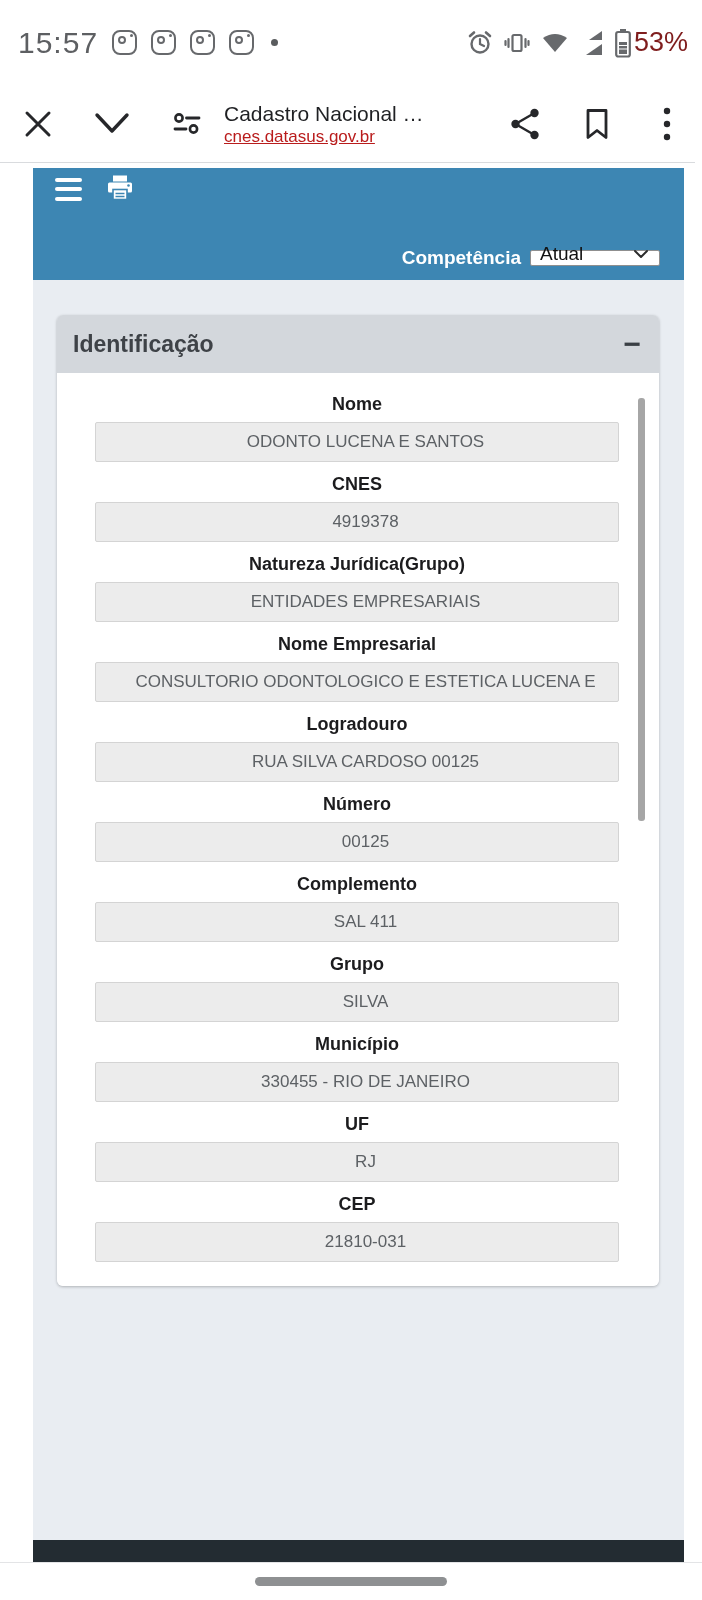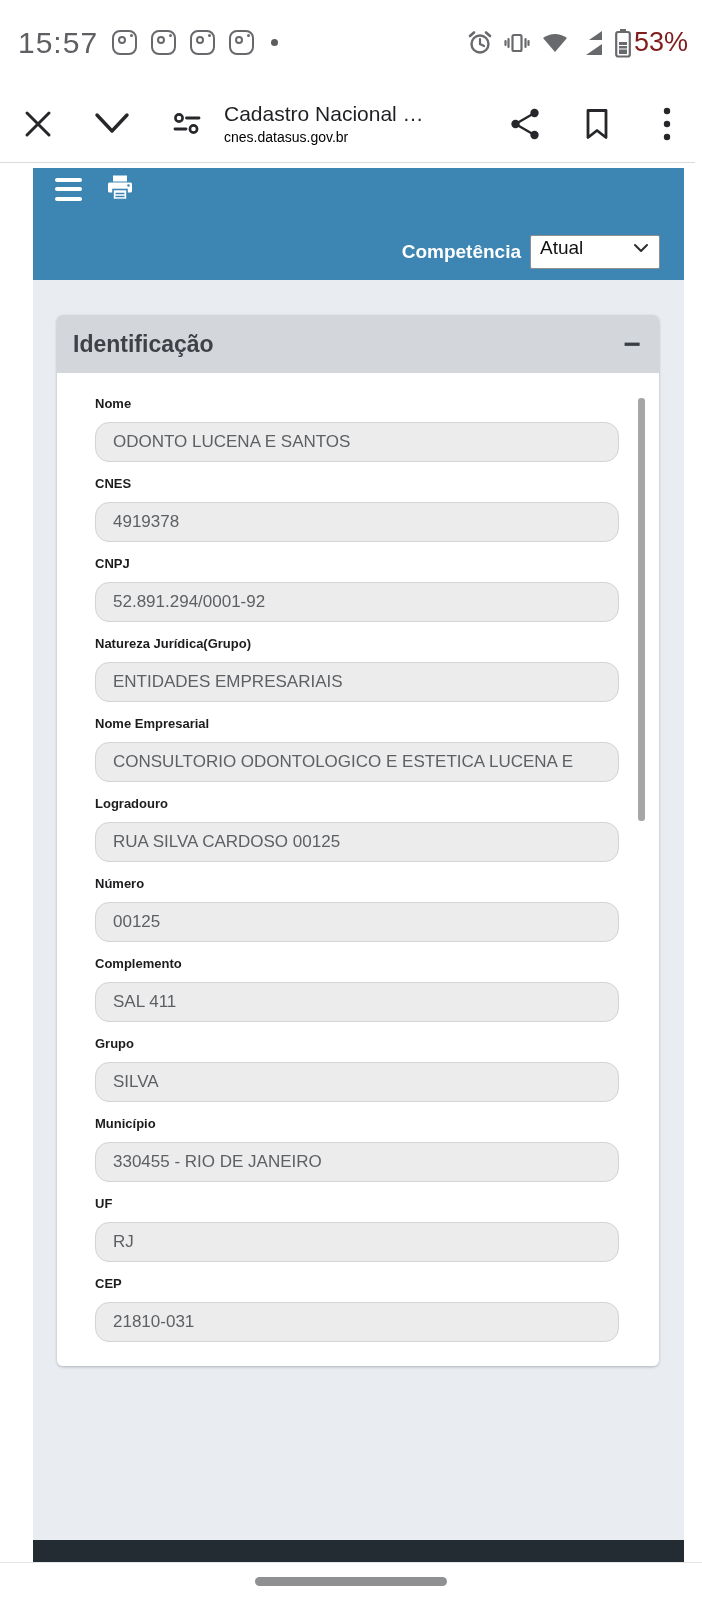--- a/index.html
+++ b/index.html
@@ -25,56 +25,56 @@
   
   .browser-bar { position:absolute; top:85px; left:0; width:695px; height:78px;
                  background:#ffffff; display:flex; align-items:center;
                  border-bottom:1px solid #d9dbde; }
   .bb-btn { display:flex; align-items:center; justify-content:center; }
   .bb-close { width:40px; height:44px; margin-left:18px; }
   .bb-chevron { width:44px; height:44px; margin-left:32px; }
   .bb-tune { width:34px; height:44px; margin-left:36px; }
   .bb-titlebox { margin-left:20px; flex:1; overflow:hidden; }
   .bb-title { font-size:21px; color:#1f2023; line-height:27px; white-space:nowrap; }
-  .bb-url { font-size:14px; color:#000000; line-height:20px; }
+  .bb-url { font-size:17px; color:#b91c1c; line-height:20px;text-decoration:underline; }
   .bb-share { width:40px; height:44px; margin-right:32px; }
   .bb-bookmark { width:40px; height:44px; margin-right:30px; }
   .bb-menu { width:40px; height:44px; margin-right:8px; }
 
   
   .webview { position:absolute; top:164px; left:8px; width:702px; height:1398px; background:#ffffff; }
   .container { position:absolute; top:4px; left:25px; width:651px; height:1394px; }
 
   .site-header { position:relative; height:112px; background:#3d86b3; }
   .sh-icons { display:flex; align-items:center; padding:6px 0 0 22px; }
   .hamburger { width:27px; height:23px; display:flex; flex-direction:column;
                justify-content:space-between; margin-right:23px; }
   .hamburger .bar { height:4px; background:#ffffff; border-radius:2px; }
   .competencia-row { position:absolute; right:24px; bottom:11px; display:flex; align-items:center; }
   .competencia-label { color:#ffffff; font-weight:bold; font-size:19px; margin-right:9px; }
-  .competencia-select { width:130px; height:34px; background:#ffffff; border:1px solid #8f8f8f;
+  .competencia-select { width:130px; height:16px; background:#ffffff; border:1px solid #8f8f8f;
                         border-radius:2px; display:flex; align-items:center;
                         justify-content:space-between; padding:0 10px 8px 9px; }
   .competencia-select .val { font-size:19px; color:#121212; }
 
   .content { position:relative; height:1260px; background:#e9edf2; padding-top:35px; }
 
   .card { margin-left:24px; width:602px; border-radius:6px;
-          box-shadow:0 1px 3px rgba(0,0,0,0.25); }
+          box-shadow:0 1px 3px rgba(0,0,0,0.25);text-align:center; }
   .card-header { height:58px; background:#d3d7dc; border-radius:6px 6px 0 0;
                  display:flex; align-items:center; justify-content:space-between;
                  padding:0 18px 0 16px; }
   .card-title { font-size:23px; font-weight:bold; color:#3e4247; }
   .card-collapse { font-size:30px; font-weight:bold; color:#3a3f45; line-height:30px; }
   .card-body { background:#ffffff; border-radius:0 0 6px 6px; padding:22px 40px 24px 38px; }
 
   .field { margin-bottom:13px; }
-  .f-label { font-size:13px; font-weight:bold; color:#1c1c1e; line-height:18px; margin-bottom:9px; }
+  .f-label { font-size:18px; font-weight:bold; color:#1c1c1e; line-height:18px; margin-bottom:9px; }
   .f-input { height:40px; line-height:38px; background:#ececec; border:1px solid #d4d4d4;
-             border-radius:14px; padding-left:17px; font-size:17px; color:#5d6165;
+             border-radius:2px; padding-left:17px; font-size:17px; color:#5d6165;
              white-space:nowrap; overflow:hidden; }
   .field:last-child { margin-bottom:0; }
 
   .scroll-thumb { position:absolute; left:605px; top:118px; width:7px; height:423px;
                   background:#a6a6a6; border-radius:3px; }
 
   .dark-bar { height:22px; background:#232c32; }
 
   
   .gesture-bar { position:absolute; top:1562px; left:0; width:702px; height:38px;
@@ -219,24 +219,20 @@
   <div class="field">
     <div class="f-label">Nome</div>
     <div class="f-input">ODONTO LUCENA E SANTOS</div>
   </div>
 
   <div class="field">
     <div class="f-label">CNES</div>
     <div class="f-input">4919378</div>
   </div>
 
-  <div class="field">
-    <div class="f-label">CNPJ</div>
-    <div class="f-input">52.891.294/0001-92</div>
-  </div>
 
   <div class="field">
     <div class="f-label">Natureza Jurídica(Grupo)</div>
     <div class="f-input">ENTIDADES EMPRESARIAIS</div>
   </div>
 
   <div class="field">
     <div class="f-label">Nome Empresarial</div>
     <div class="f-input">CONSULTORIO ODONTOLOGICO E ESTETICA LUCENA E</div>
   </div>

